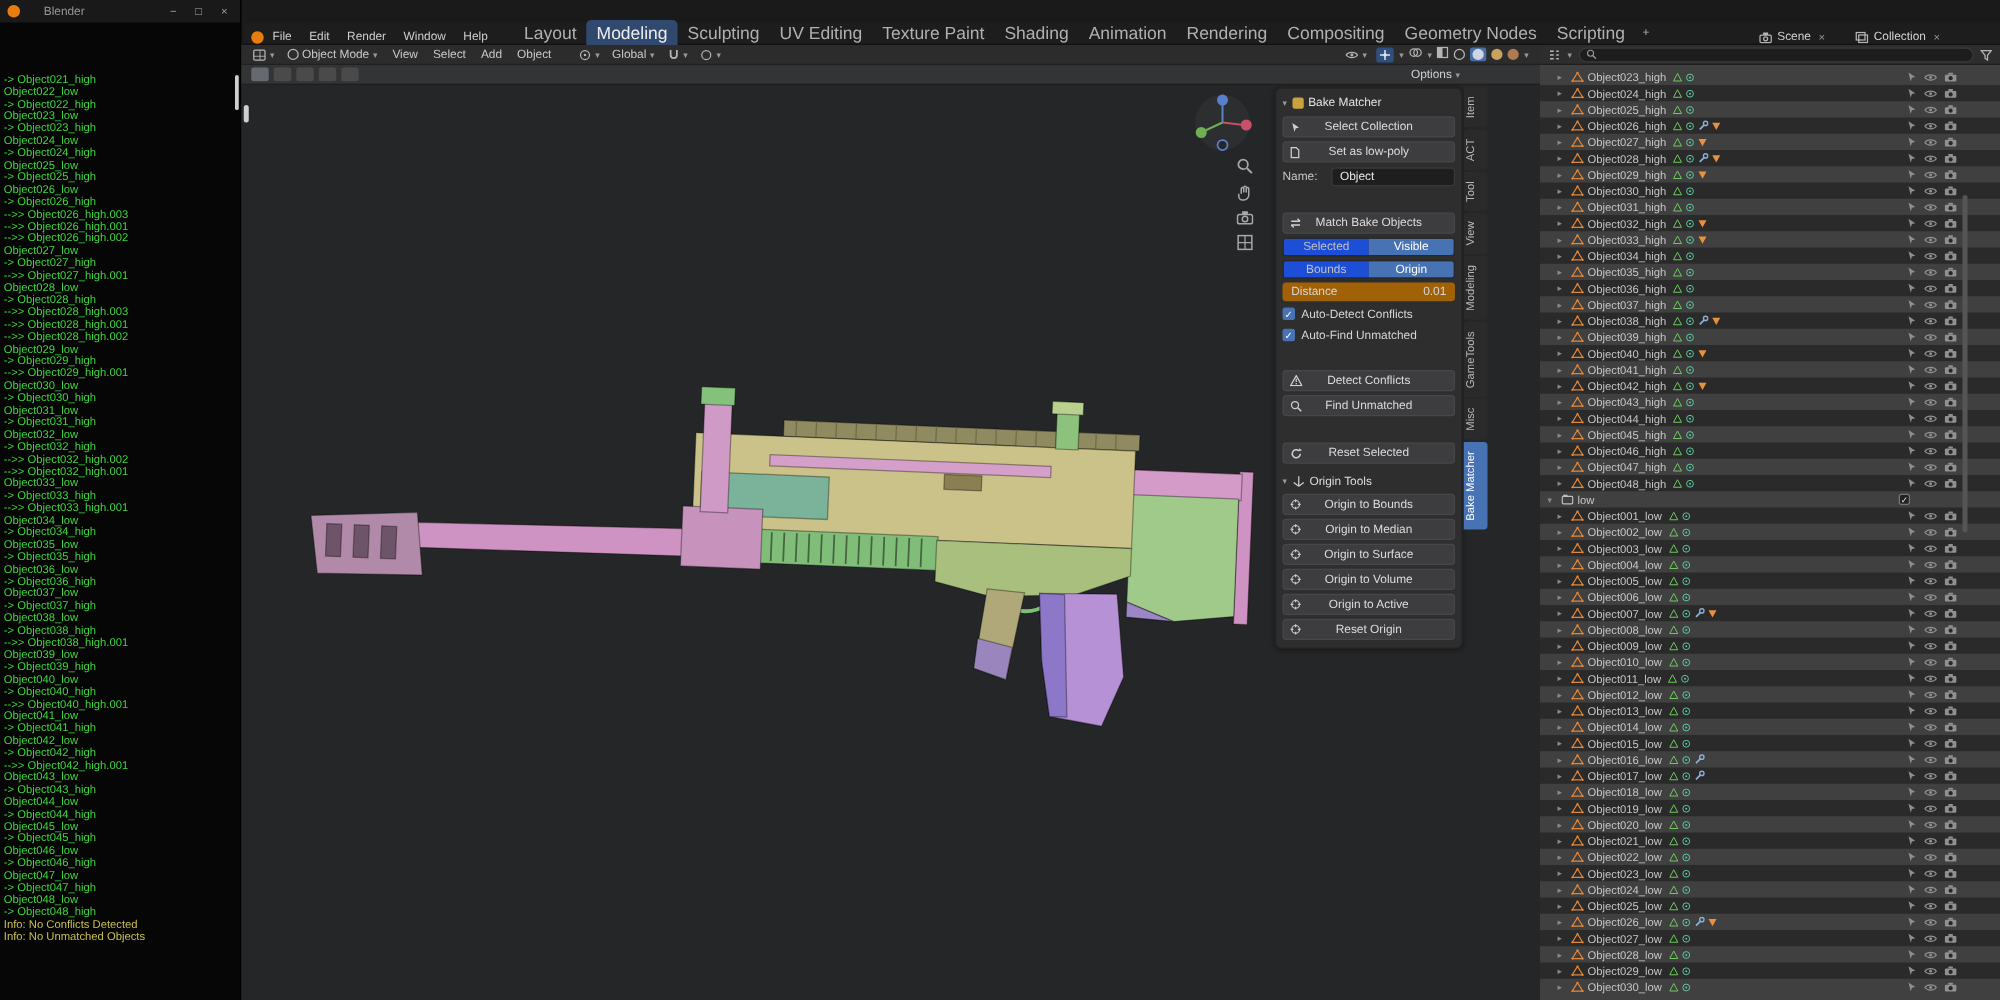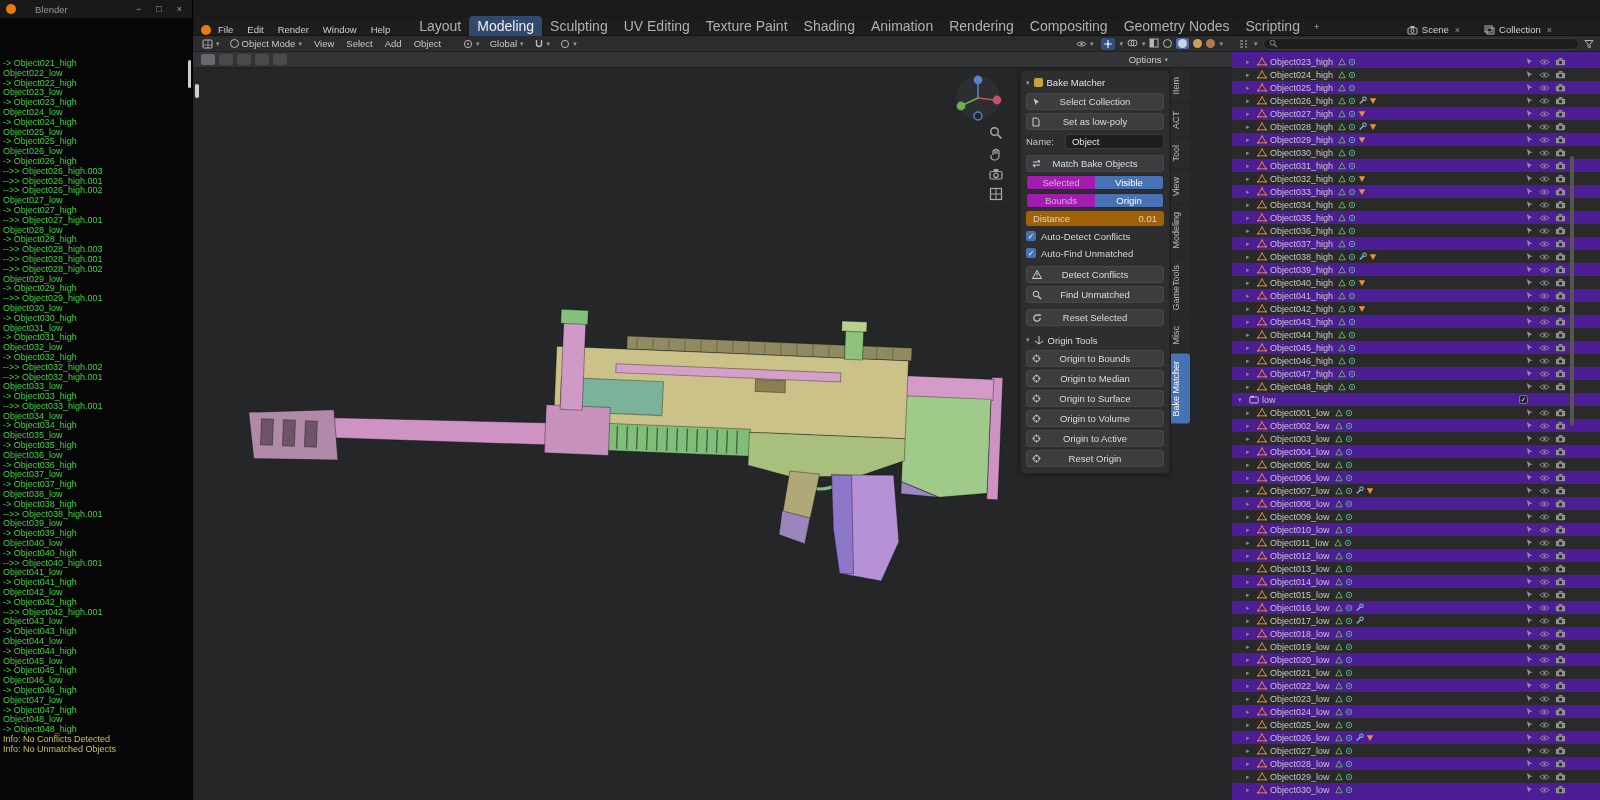--- a/index.html
+++ b/index.html
@@ -57,36 +57,36 @@
   
   #npanel{position:absolute;left:1020px;top:70px;width:150px;background:rgba(46,46,46,0.97);border:1px solid #242424;border-radius:5px;padding:4px 5px 6px;display:flex;flex-direction:column;gap:3px;font-size:9.5px;box-shadow:0 1px 4px rgba(0,0,0,0.4);}
   .np-header{display:flex;align-items:center;gap:4px;height:15px;color:#e2e2e2;}
   .np-hicon{width:9px;height:9px;background:#c8a23c;border-radius:2px;flex:none;}
   .np-btn{display:flex;align-items:center;height:17px;background:#3d3d3f;border:1px solid #47474a;border-radius:3px;color:#dcdcdc;font-size:9.5px;position:relative;width:100%;}
   .np-btn .bicon{position:absolute;left:5px;display:flex;align-items:center;}
   .np-btn .blabel{flex:1;text-align:center;}
   .np-row-name{display:flex;align-items:center;gap:11px;height:16px;color:#c6c6c6;}
   .np-input{flex:1;height:15px;background:#1e1e1e;border:1px solid #3a3a3a;border-radius:3px;color:#e8e8e8;padding-left:6px;display:flex;align-items:center;}
   .np-seg{display:flex;height:15px;border-radius:3px;overflow:hidden;border:1px solid #26282b;}
-  .seg{flex:1;display:flex;align-items:center;justify-content:center;background:#a21caf;color:#c0c0c0;}
+  .seg{flex:1;display:flex;align-items:center;justify-content:center;background:#1d4ed8;color:#c0c0c0;}
   .seg.active{background:#4772b3;color:#fff;}
   .np-field{display:flex;align-items:center;justify-content:space-between;height:15px;background:#a16207;border-radius:3px;padding:0 7px;color:#d6d6d6;}
   .np-check{display:flex;align-items:center;gap:5px;height:14px;color:#d6d6d6;}
   .cbox{width:10px;height:10px;background:#4772b3;border-radius:2px;color:#fff;font-size:8px;display:flex;align-items:center;justify-content:center;flex:none;}
   .np-sub{display:flex;align-items:center;gap:4px;margin-top:4px;color:#dcdcdc;height:14px;}
-  .mt{margin-top:3px;}
+  .mt{margin-top:18px;}
   #origin-btns{display:flex;flex-direction:column;gap:3px;}
 
   
   #ntabs{position:absolute;left:1171px;top:70px;width:20px;display:flex;flex-direction:column;gap:2px;}
   .ntab{writing-mode:vertical-rl;transform:rotate(180deg);background:#2a2a2a;color:#b9b9b9;font-size:9px;padding:7px 0;width:19px;text-align:center;border-radius:3px 0 0 3px;}
   .ntab.active{background:#4772b3;color:#fff;}
 
   
-  #outliner{position:absolute;left:1232px;top:36px;width:368px;height:764px;background:#4c1d95;}
+  #outliner{position:absolute;left:1232px;top:36px;width:368px;height:764px;background:#404040;}
   #o-header{height:16px;background:#2d2d2d;display:flex;align-items:center;padding:0 6px;gap:5px;border-bottom:1px solid #1f1f1f;}
   #o-search{flex:1;height:12px;background:#1d1d1d;border:1px solid #3a3a3a;border-radius:6px;display:flex;align-items:center;padding:0 5px;gap:3px;}
   #o-search input{background:none;border:none;outline:none;color:#ddd;font-size:8.5px;width:100%;font-family:"Liberation Sans",sans-serif;}
   #o-body{position:absolute;top:16px;left:0;right:0;bottom:0;overflow:hidden;padding-top:3px;}
   .orow{height:13px;display:flex;align-items:center;font-size:9px;color:#c6c6c6;padding:0 34px 0 14px;gap:3px;}
   .orow.alt{background:#2a2a2a;}
   .orow.coll{padding-left:6px;}
   .o-arrow{color:#8b8b8b;font-size:7px;width:8px;flex:none;}
   .o-name{margin-right:2px;white-space:nowrap;}
   .o-icons{display:flex;gap:2px;align-items:center;}

